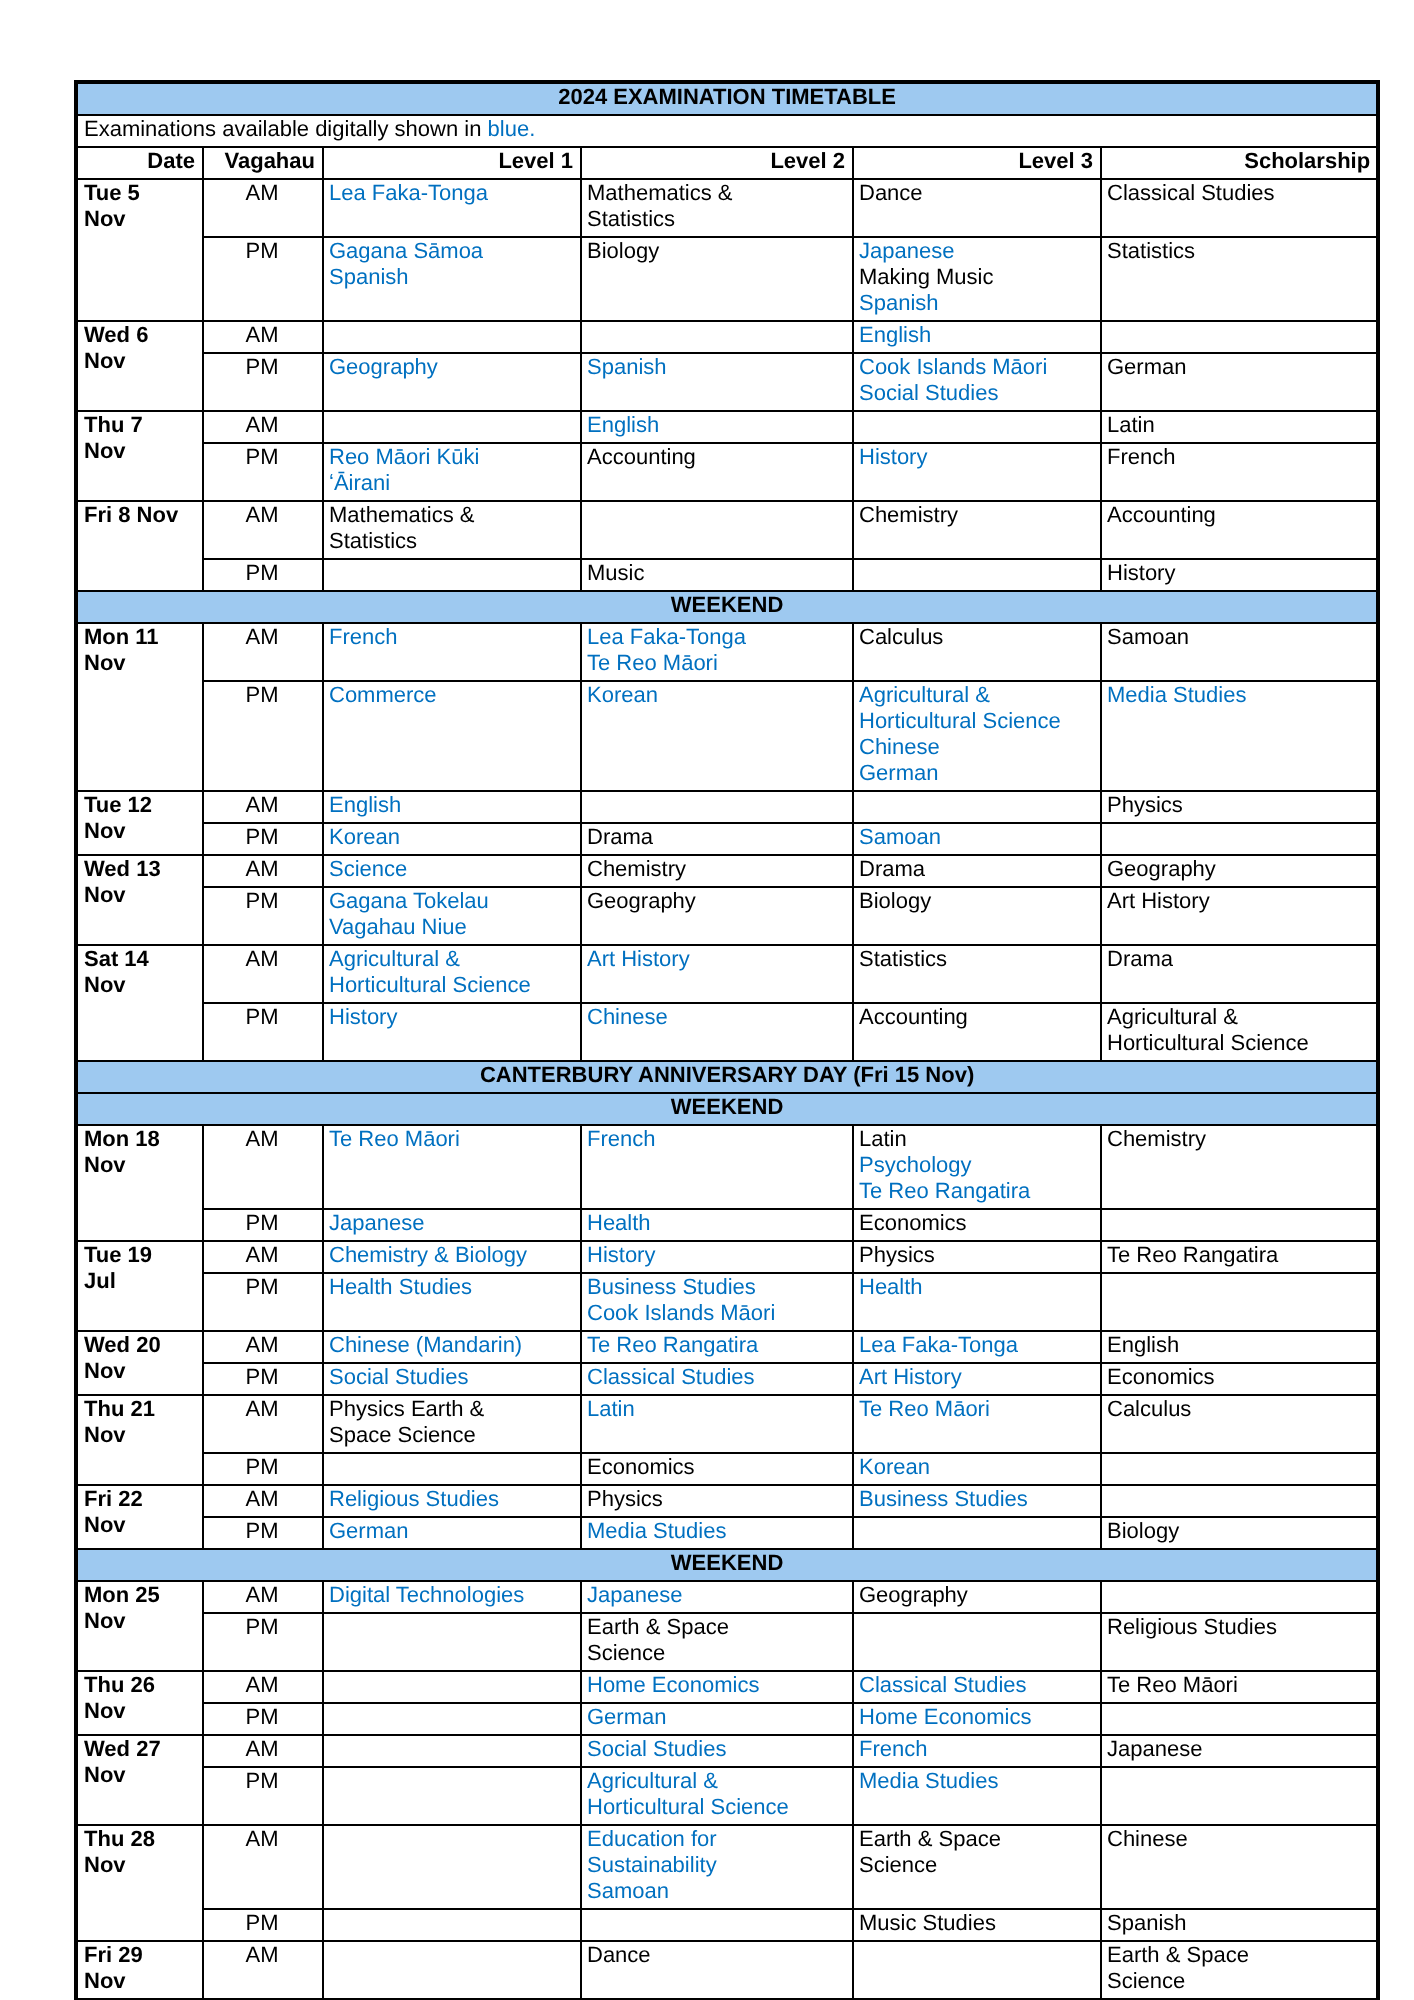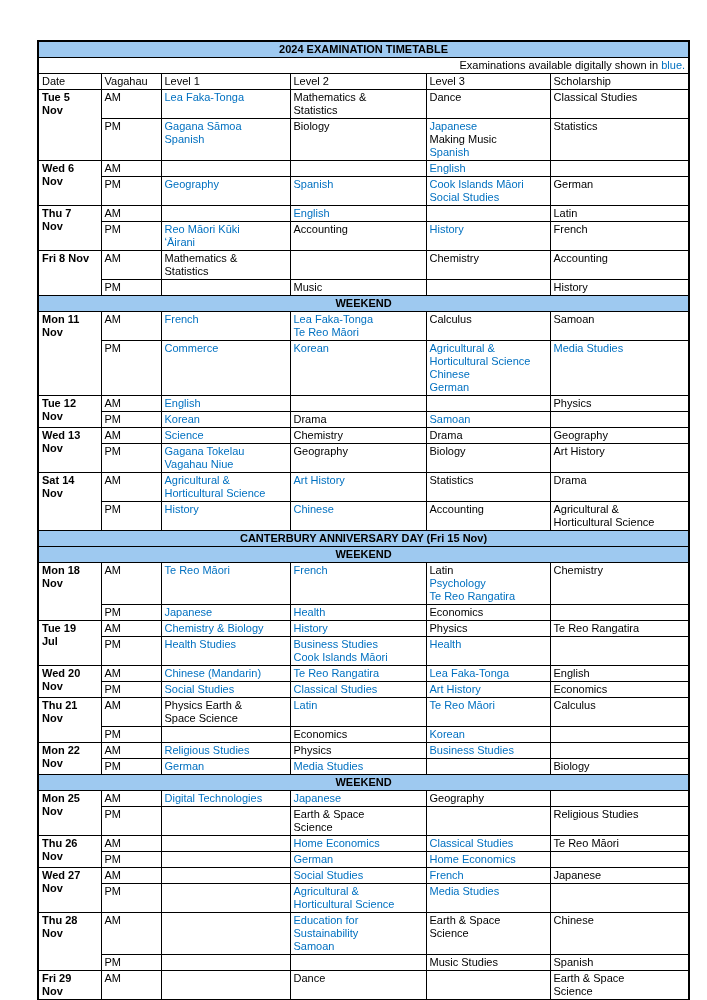--- a/index.html
+++ b/index.html
@@ -31,28 +31,28 @@
   }
   td.title-cell{
     background:var(--band-blue);
     font-weight:bold;
     text-align:center;
     font-size:13px;
     line-height:15px;
     padding:2px 3px;
   }
   td.subtitle-cell{
-    text-align:right;
+    text-align:left;
     font-size:12px;
     line-height:14px;
     padding:1px 3px;
   }
-  th{font-weight:normal;text-align:left;}
+  th{font-weight:bold;text-align:right;}
   td.date-cell{font-weight:bold;white-space:pre-line;}
-  td.session-cell{}
+  td.session-cell{text-align:center;}
   div.subject{white-space:pre-line;}
   .digital{color:var(--digital-blue);}
   td.band{
     background:var(--band-blue);
     font-weight:bold;
     text-align:center;
     font-size:11px;
     line-height:13px;
     padding:1px 3px;
   }
@@ -461,21 +461,21 @@
           <td class="subject-cell"></td>
           <td class="subject-cell">
             <div class="subject">Economics</div>
           </td>
           <td class="subject-cell">
             <div class="subject digital">Korean</div>
           </td>
           <td class="subject-cell"></td>
         </tr>
         <tr>
-          <td class="date-cell" rowspan="2">Mon 22
+          <td class="date-cell" rowspan="2">Fri 22
 Nov</td>
           <td class="session-cell">AM</td>
           <td class="subject-cell">
             <div class="subject digital">Religious Studies</div>
           </td>
           <td class="subject-cell">
             <div class="subject">Physics</div>
           </td>
           <td class="subject-cell">
             <div class="subject digital">Business Studies</div>

